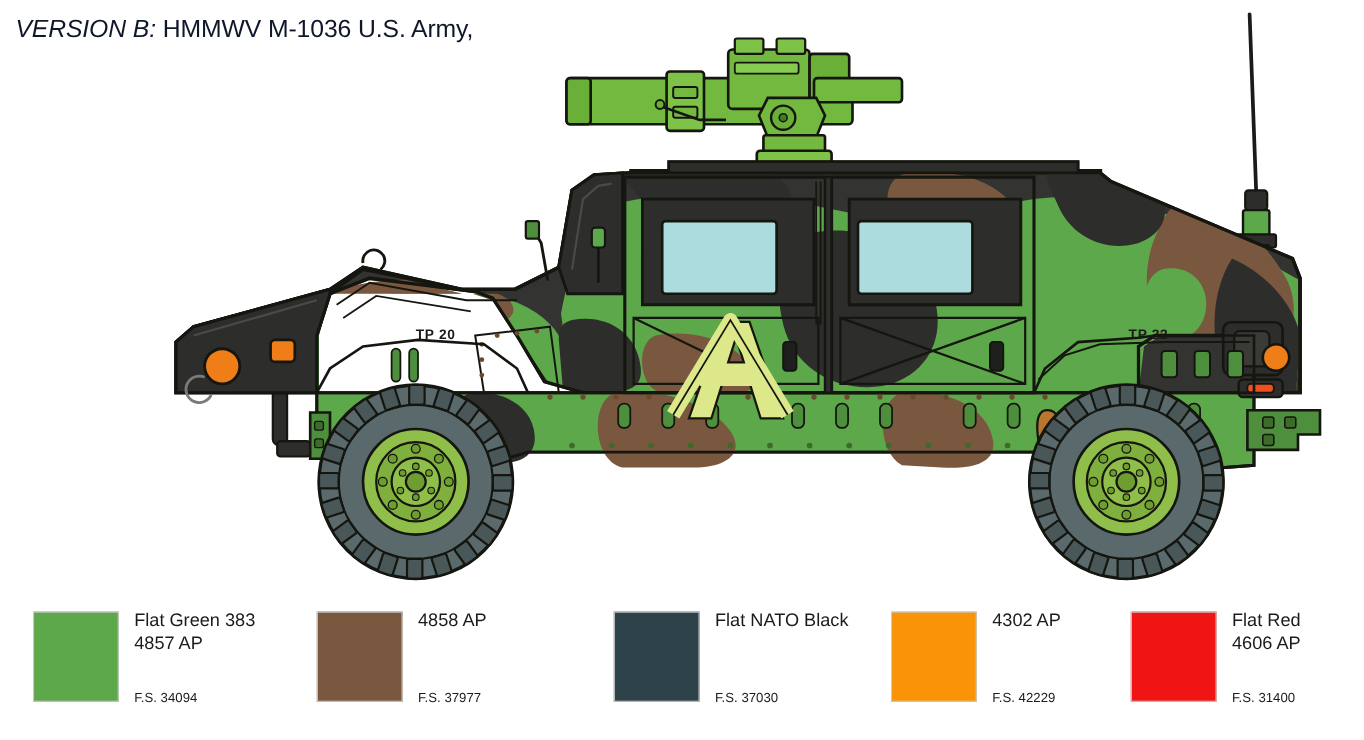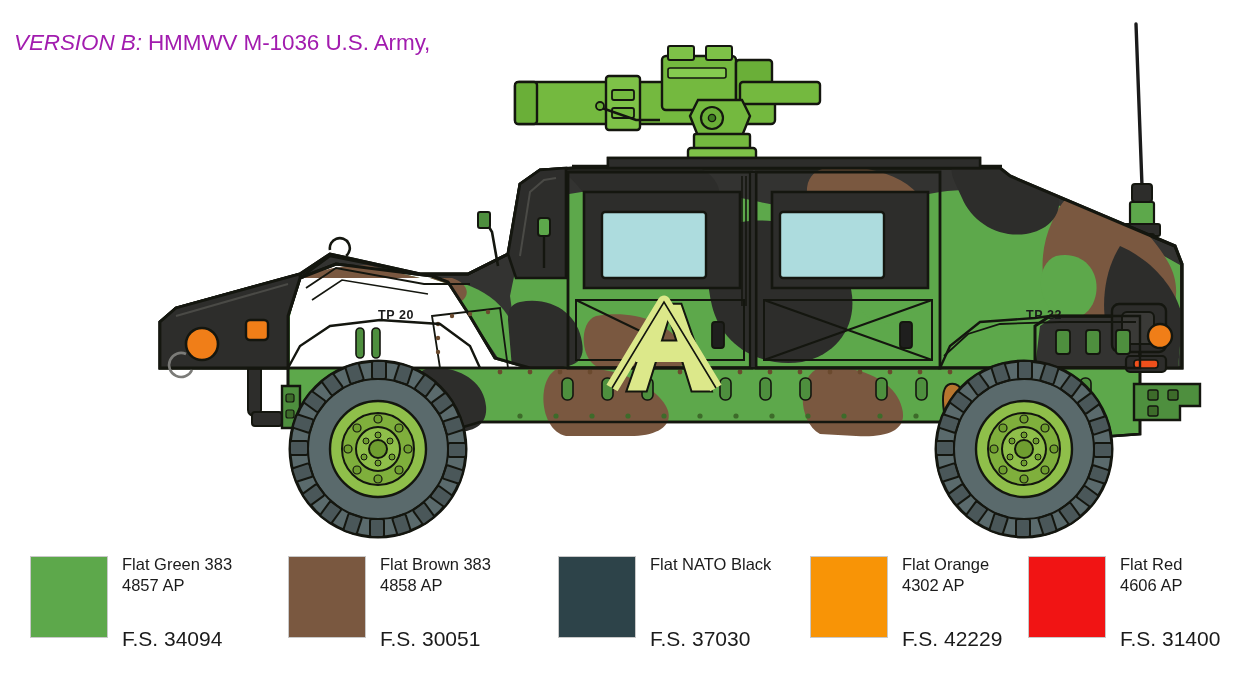--- a/index.html
+++ b/index.html
@@ -13,38 +13,38 @@
     position: relative;
     overflow: hidden;
     font-family: "Liberation Sans", sans-serif;
     color: #1b1b1b;
   }
 
   
   #caption {
     position: absolute;
     left: 14px;
-    top: 28px;
+    top: 12px;
     width: 520px;
     font-size: 22.5px;
     line-height: 1.33;
     letter-spacing: -0.1px;
-    color: #a21caf;
+    color: #0f172a;
   }
   #caption .vtag {
     font-style: italic;
     font-weight: 400;
   }
   #caption .line { white-space: nowrap; }
 
   
   #artwork {
     position: absolute;
     left: 0;
-    top: 16px;
+    top: 5px;
     width: 984px;
     height: 540px;
   }
   #artwork svg { display: block; }
 
   
   #legend {
     position: absolute;
     left: 0;
     top: 548px;
@@ -78,21 +78,21 @@
   }
   .paint .pcode {
     font-size: 16.5px;
     line-height: 1.28;
     white-space: nowrap;
   }
   .paint .fs {
     position: absolute;
     left: 92px;
     top: 79px;
-    font-size: 21px;
+    font-size: 12px;
     white-space: nowrap;
   }
   .paint.p0 { left: 30px; }
   .paint.p1 { left: 288px; }
   .paint.p2 { left: 558px; }
   .paint.p3 { left: 810px; }
   .paint.p4 { left: 1028px; }
 </style>
 </head>
 <body>
@@ -514,39 +514,37 @@
     <div class="txt">
       <div class="pname">Flat Green 383</div>
       <div class="pcode">4857 AP</div>
     </div>
     <div class="fs">F.S. 34094</div>
   </div>
 
   <div class="paint p1">
     <div class="swatch" style="background:#7A5840"></div>
     <div class="txt">
-      <div class="pname">Flat Brown 383</div>
       <div class="pcode">4858 AP</div>
     </div>
-    <div class="fs">F.S. 30051</div>
+    <div class="fs">F.S. 37977</div>
   </div>
 
   <div class="paint p2">
     <div class="swatch" style="background:#2D4349"></div>
     <div class="txt">
       <div class="pname">Flat NATO Black</div>
       <div class="pcode"></div>
     </div>
     <div class="fs">F.S. 37030</div>
   </div>
 
   <div class="paint p3">
     <div class="swatch" style="background:#F89406"></div>
     <div class="txt">
-      <div class="pname">Flat Orange</div>
       <div class="pcode">4302 AP</div>
     </div>
     <div class="fs">F.S. 42229</div>
   </div>
 
   <div class="paint p4">
     <div class="swatch" style="background:#F11414"></div>
     <div class="txt">
       <div class="pname">Flat Red</div>
       <div class="pcode">4606 AP</div>

